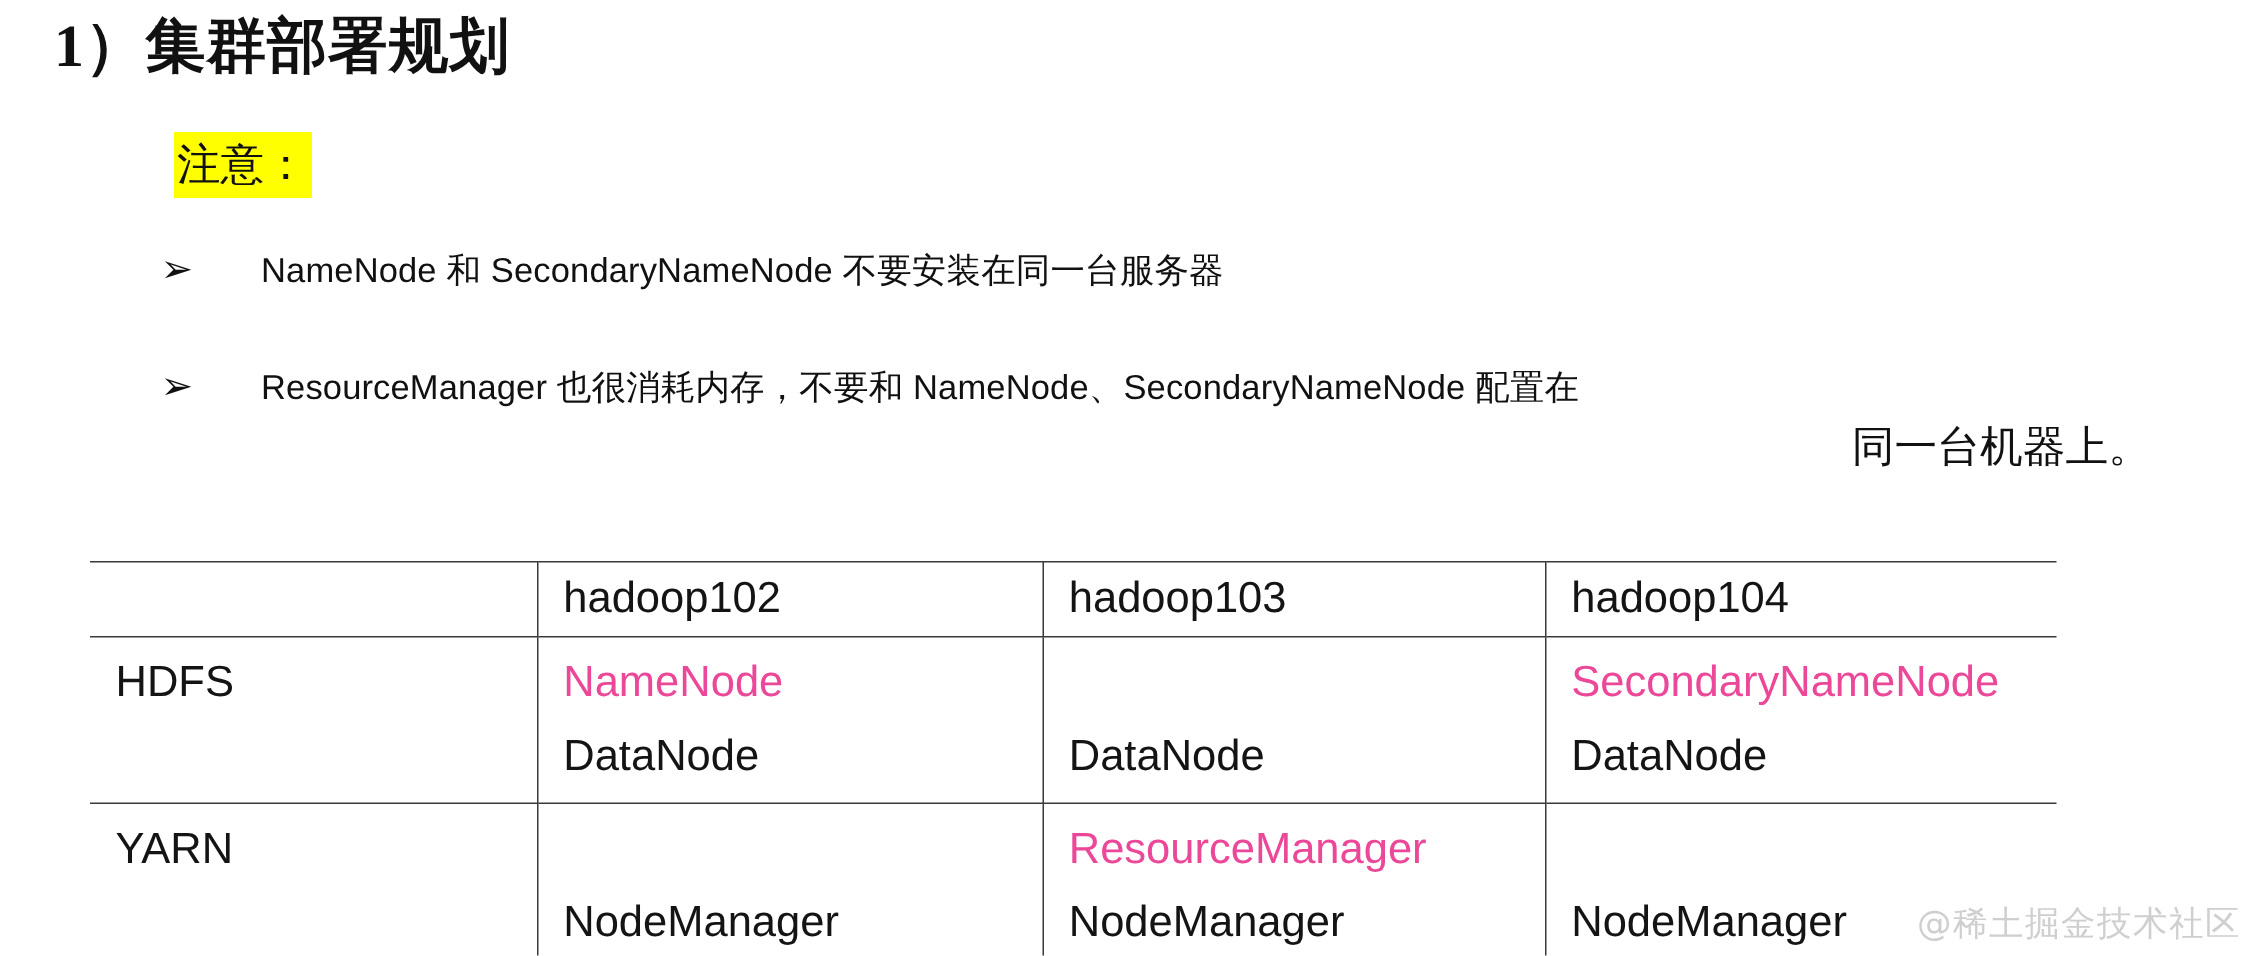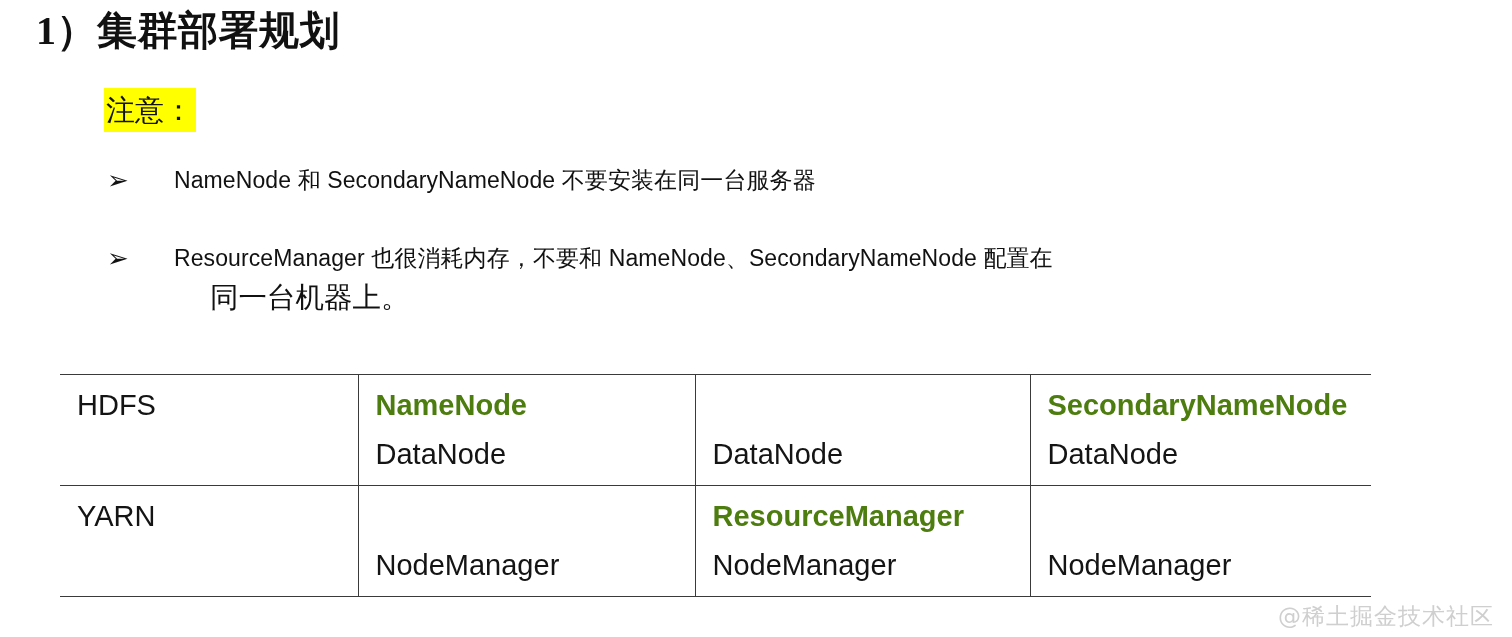--- a/index.html
+++ b/index.html
@@ -27,21 +27,21 @@
     font-size: 40px;
     line-height: 46px;
     letter-spacing: 0.5px;
     color: #111111;
     white-space: nowrap;
   }
 
   
   .note-wrap {
     position: absolute;
-    left: 104px;
+    left: 116px;
     top: 88px;
     text-align: center;
   }
   .note-highlight {
     display: inline-block;
     background: #ffff00;
     font-family: "Liberation Serif", "DejaVu Serif", serif;
     font-size: 29px;
     line-height: 44px;
     padding: 0 3px 0 2px;
@@ -73,26 +73,27 @@
   .bullet-text {
     flex: 1 1 auto;
     font-family: "Liberation Sans", "DejaVu Sans", sans-serif;
     font-size: 23px;
     line-height: 40px;
     color: #111111;
     letter-spacing: 0.1px;
     white-space: nowrap;
   }
   .bullet-cont {
-    margin-left: 106px;
-    font-family: Liberation Serif, serif;
+    margin-left: 70px;
+    font-family: Liberation Sans, sans-serif;
     font-size: 28.5px;
     line-height: 40px;
     color: #111111;
     white-space: nowrap;
+    text-align: right;
   }
 
   #bullet-1 { top: 160px; }
   #bullet-2 { top: 238px; }
 
   
   .plan-table {
     position: absolute;
     left: 60px;
     top: 374px;
@@ -118,21 +119,21 @@
     padding: 6px 0 6px 17px;
     box-sizing: border-box;
   }
   .cell-line {
     display: block;
     line-height: 49px;
     height: 49px;
     white-space: nowrap;
   }
   .cell-line.blank { color: transparent; }
-  .cell-line.red { color: #4d7c0f; font-weight: bold; }
+  .cell-line.red { color: #ec4899; }
 
   col.c0 { width: 298px; }
   col.c1 { width: 337px; }
   col.c2 { width: 335px; }
   col.c3 { width: 341px; }
 
   .row-head .cell-line { line-height: 47px; height: 47px; }
   .row-head .cell-inner { padding-top: 1px; padding-bottom: 1px; }
 
   
@@ -174,20 +175,42 @@
 </div>
 
 <table class="plan-table">
   <colgroup>
     <col class="c0">
       <col class="c1">
       <col class="c2">
       <col class="c3">
   </colgroup>
   <tbody>
+    <tr class="row-head">
+      <td class="vsep">
+        <div class="cell-inner">
+          <span class="cell-line"></span>
+        </div>
+      </td>
+      <td class="vsep">
+        <div class="cell-inner">
+          <span class="cell-line">hadoop102</span>
+        </div>
+      </td>
+      <td class="vsep">
+        <div class="cell-inner">
+          <span class="cell-line">hadoop103</span>
+        </div>
+      </td>
+      <td>
+        <div class="cell-inner">
+          <span class="cell-line">hadoop104</span>
+        </div>
+      </td>
+    </tr>
 
     <tr>
       <td class="vsep">
         <div class="cell-inner">
           <span class="cell-line">HDFS</span>
         </div>
       </td>
       <td class="vsep">
         <div class="cell-inner">
           <span class="cell-line red">NameNode</span>

